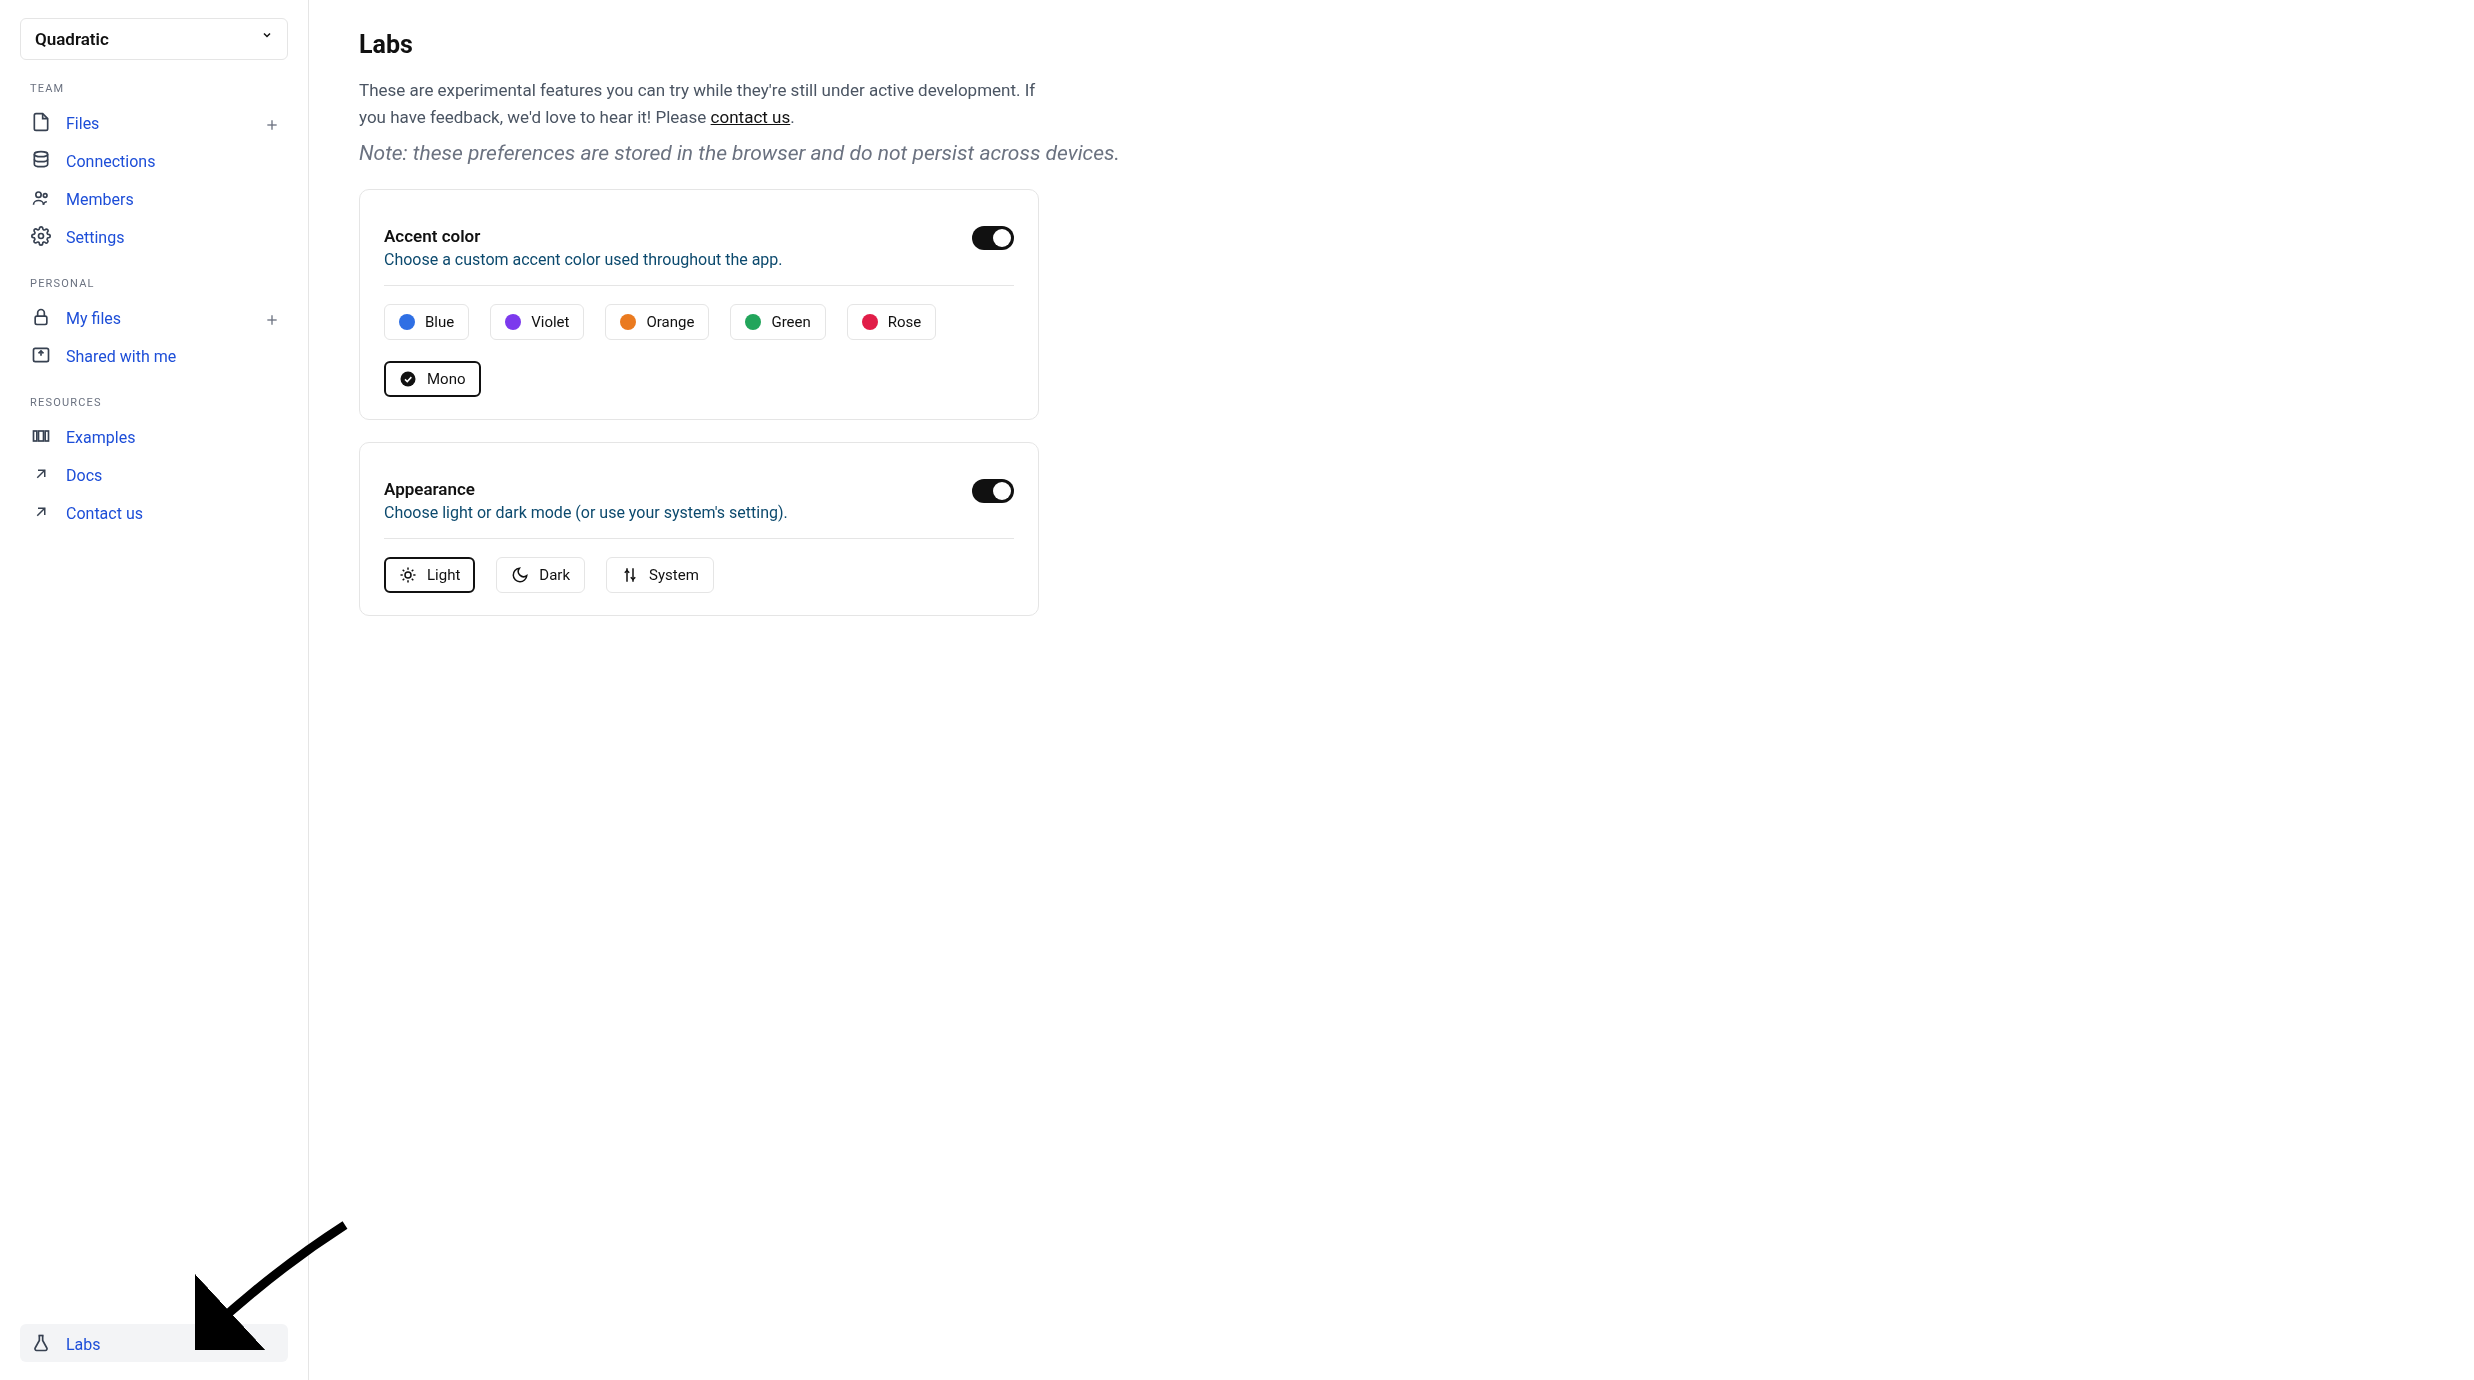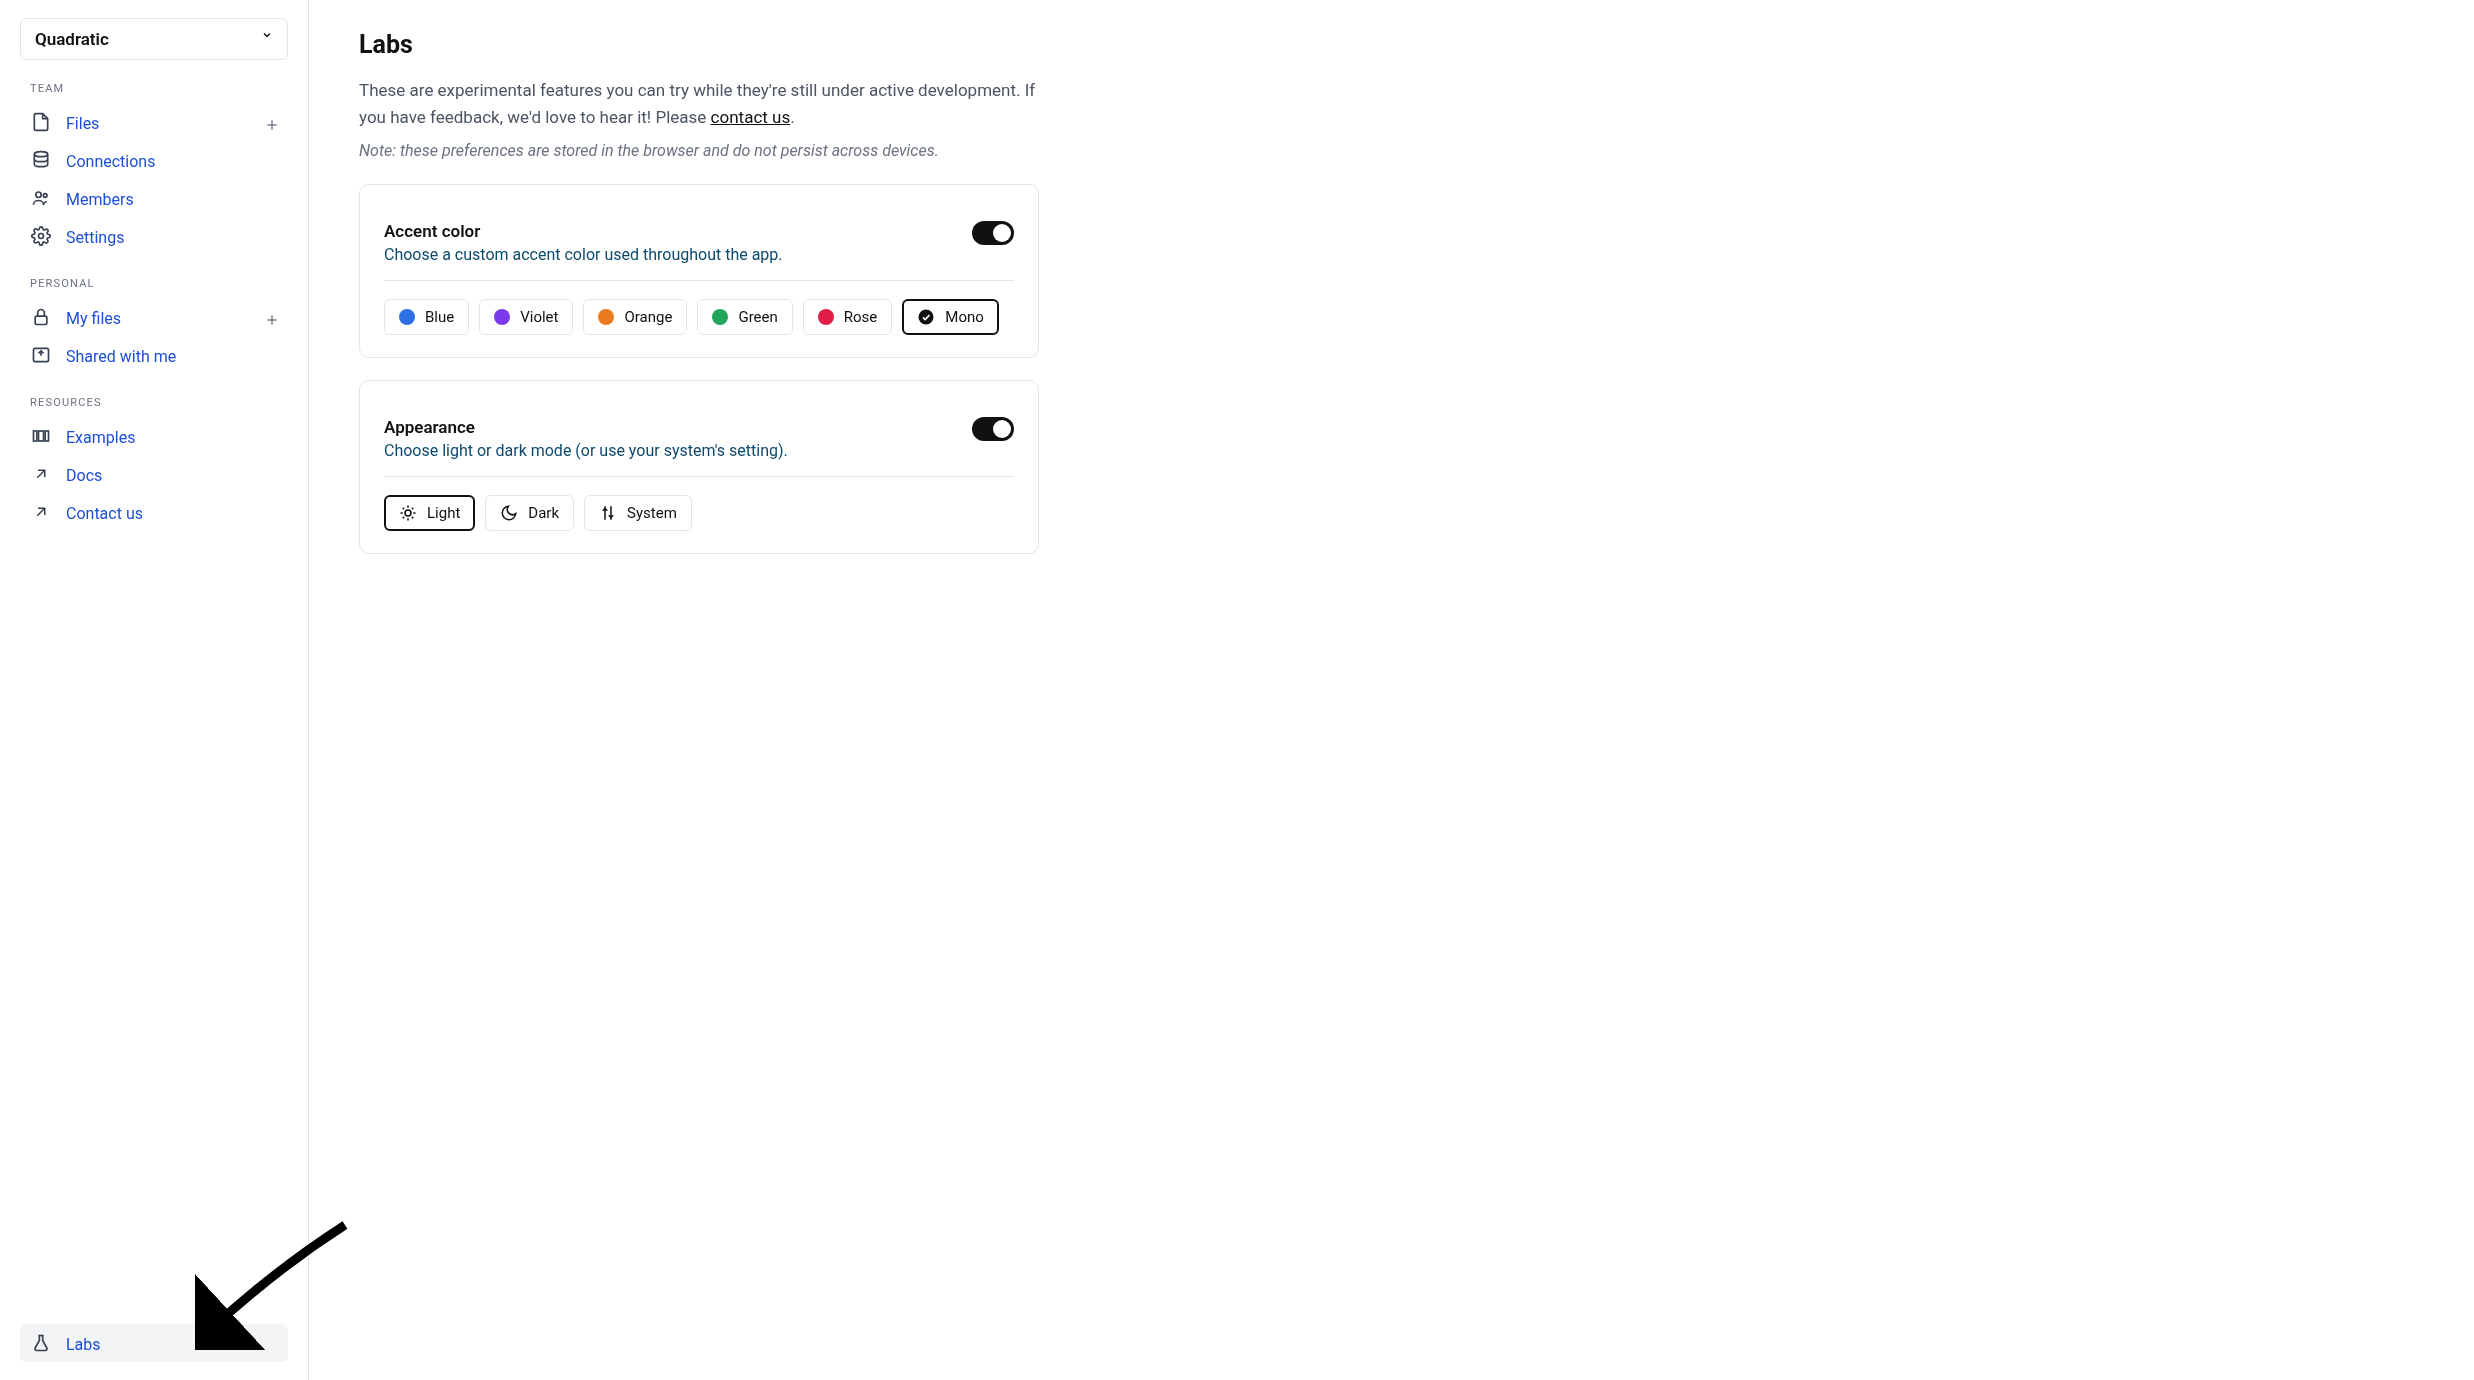--- a/index.html
+++ b/index.html
@@ -15,32 +15,32 @@
   .nav-item .icon { width: 22px; height: 22px; margin-right: 14px; color: #374151; display: flex; align-items: center; justify-content: center; }
   .nav-item .plus { position: absolute; right: 8px; color: #6b7280; }
   .nav-item.active { background: #f3f4f6; }
   .sidebar-spacer { flex: 1; }
 
   
   .main { flex: 1; padding: 30px 50px; max-width: 1100px; }
   .page-title { font-size: 25px; font-weight: 700; margin-bottom: 18px; }
   .page-desc { color: #4b5563; font-size: 17px; line-height: 1.6; margin-bottom: 6px; max-width: 700px; }
   .page-desc a { color: #111; text-decoration: underline; }
-  .page-note { color: #6b7280; font-style: italic; font-size: 16px; margin-top: 10px; margin-bottom: 24px; }
+  .page-note { color: #6b7280; font-style: italic; font-size: 21px; margin-top: 10px; margin-bottom: 24px; }
 
   .card { border: 1px solid #e5e5e5; border-radius: 10px; padding: 20px 24px 22px 24px; margin-bottom: 22px; max-width: 680px; }
   .card-head { display: flex; align-items: flex-start; justify-content: space-between; margin-bottom: 16px; margin-top: 16px; }
   .card-title { font-size: 17px; font-weight: 600; margin-bottom: 4px; }
   .card-sub { color: #0c4a6e; font-size: 16px; }
   .divider { border: none; border-top: 1px solid #e5e5e5; margin: 0 0 18px 0; }
 
   .toggle { width: 42px; height: 24px; background: #111; border-radius: 999px; position: relative; cursor: pointer; }
   .toggle .knob { position: absolute; width: 18px; height: 18px; background: #fff; border-radius: 50%; top: 3px; right: 3px; }
 
-  .chip-row { display: flex; flex-wrap: wrap; gap: 10px; }
+  .chip-row { display: flex; flex-wrap: wrap; gap: 21px; }
   .chip { display: inline-flex; align-items: center; border: 1px solid #e5e5e5; border-radius: 6px; padding: 8px 14px; cursor: pointer; font-size: 15px; gap: 10px; }
   .chip.selected { border: 2px solid #111; padding: 7px 13px; }
   .swatch { width: 16px; height: 16px; border-radius: 50%; display: inline-block; }
   .chip svg, .chip .icon-slot { width: 18px; height: 18px; display: inline-flex; align-items: center; justify-content: center; }
 
   
   .arrow-annot { position: absolute; pointer-events: none; }
 
   svg { display: block; }
 </style>

